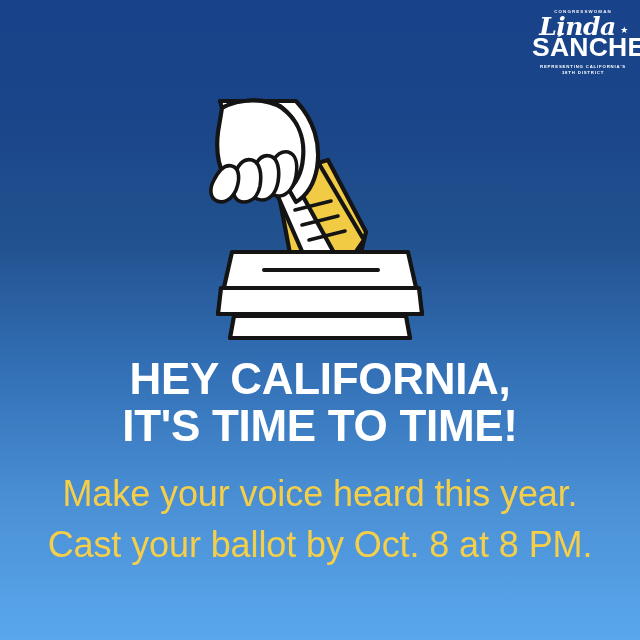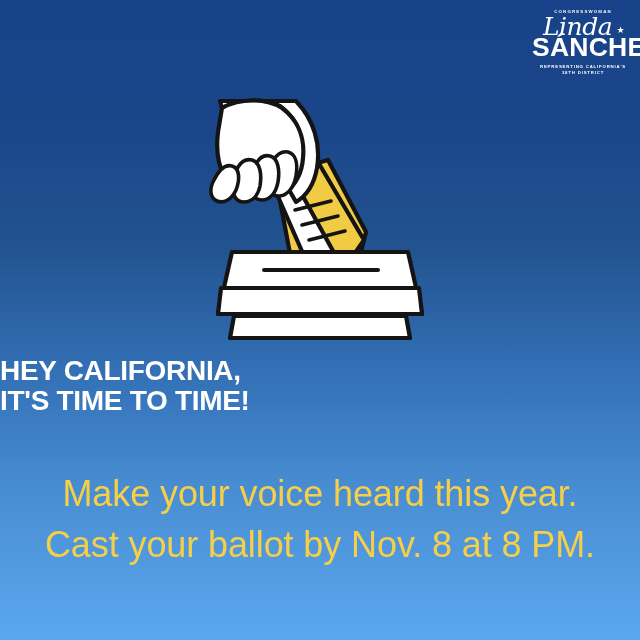--- a/index.html
+++ b/index.html
@@ -42,21 +42,21 @@
     letter-spacing: 1.15px;
     font-weight: bold;
     text-transform: uppercase;
     margin-bottom: 1px;
     opacity: .97;
   }
   #logo .script {
     font-family: "DejaVu Serif", serif;
     font-style: italic;
     font-size: 25px;
-    font-weight: normal;
+    font-weight: bold;
     letter-spacing: -0.5px;
     line-height: .95;
     position: relative;
     display: inline-block;
     padding-right: 11px;
   }
   #logo .script .star {
     position: absolute;
     right: -1px;
     bottom: 4px;
@@ -92,23 +92,24 @@
     height: 248px;
   }
   #illustration svg { display: block; width: 100%; height: 100%; }
 
   
   #headline {
     position: absolute;
     left: 0;
     right: 0;
     top: 356px;
+    text-align: center;
     color: #ffffff;
     font-weight: bold;
-    font-size: 28px;
+    font-size: 44px;
     line-height: 1.06;
     letter-spacing: -0.3px;
     user-select: none;
   }
   #headline .ln { display: block; white-space: nowrap; }
 
   
   #subtitle {
     position: absolute;
     left: 0;
@@ -192,16 +193,16 @@
     </svg>
   </div>
 
   <div id="headline">
     <span class="ln">HEY CALIFORNIA,</span>
     <span class="ln">IT'S TIME TO TIME!</span>
   </div>
 
   <div id="subtitle">
     <span class="ln">Make your voice heard this year.</span>
-    <span class="ln">Cast your ballot by Nov. 8 at 8 PM.</span>
+    <span class="ln">Cast your ballot by Oct. 8 at 8 PM.</span>
   </div>
 
 </div>
 
 </body></html>

